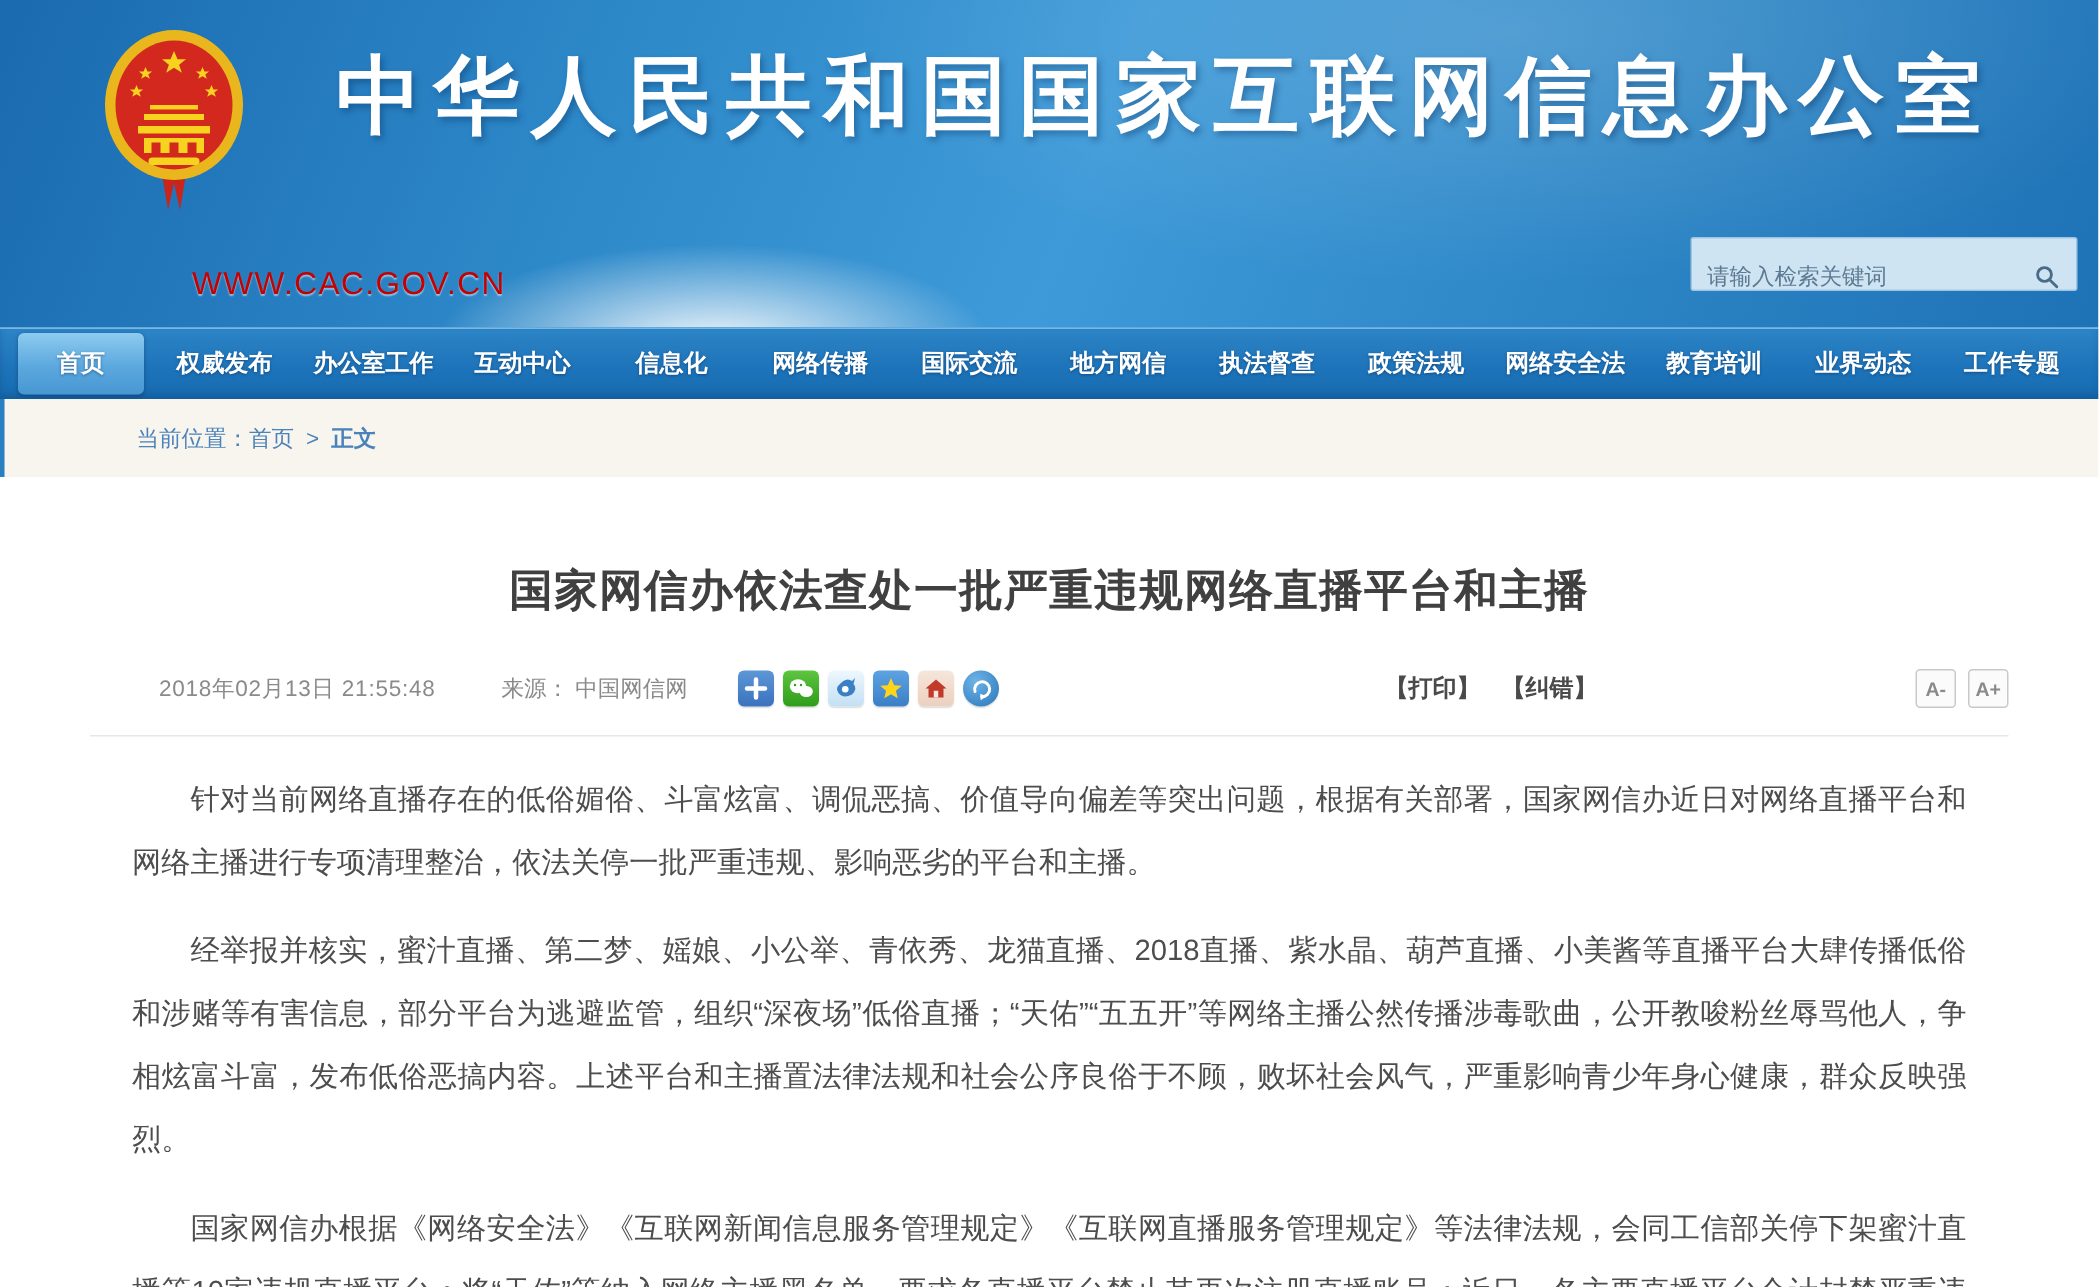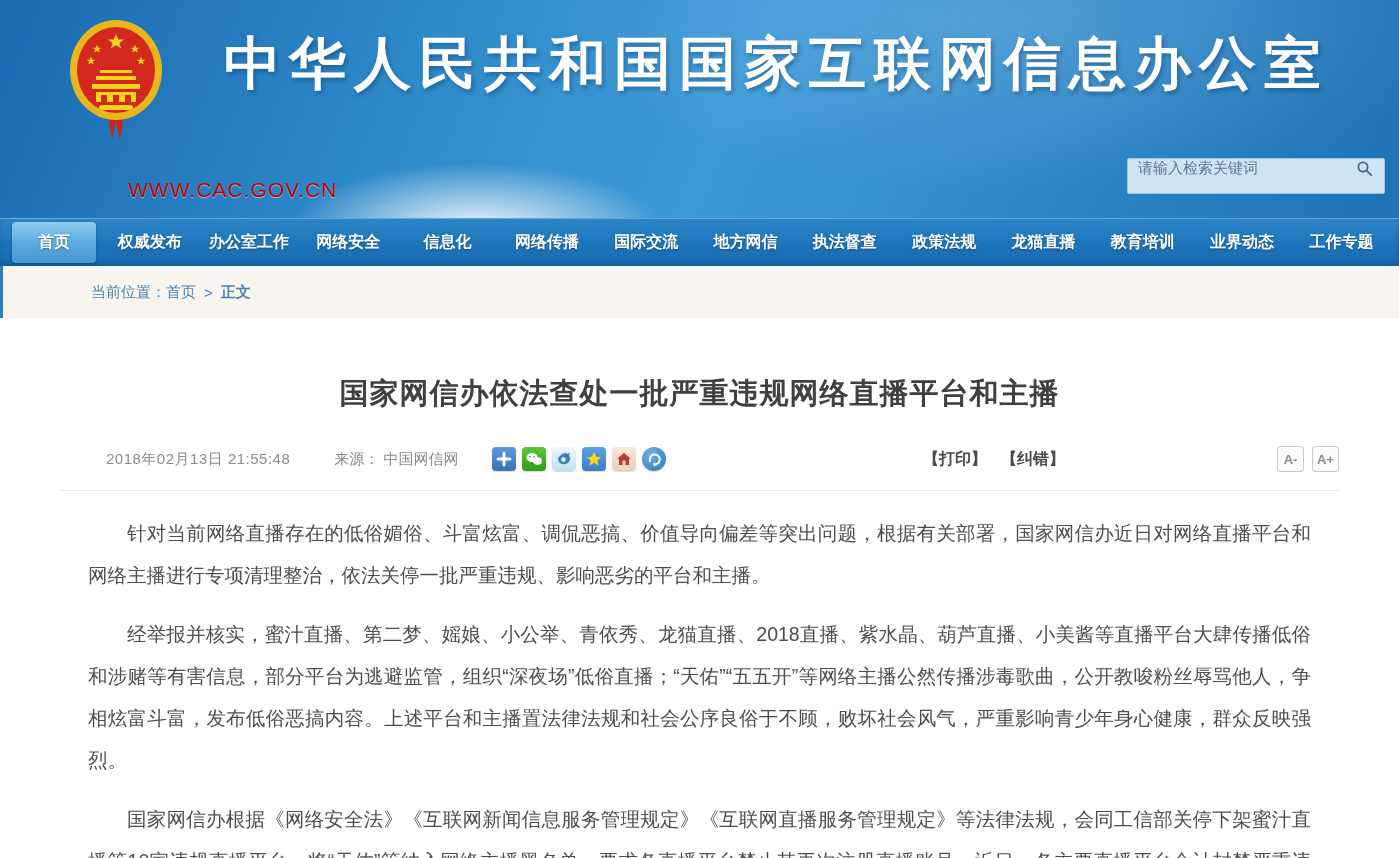--- a/index.html
+++ b/index.html
@@ -18,21 +18,21 @@
     color:#fff; font-size:57px; font-weight:bold; letter-spacing:8px;
     text-shadow:2px 3px 4px rgba(0,40,90,.35); white-space:nowrap; }
   .site-subtitle { position:absolute; left:215px; top:112px; width:1175px; text-align:center;
     color:#eef6fc; font-size:24px; font-weight:bold; letter-spacing:3px;
     text-shadow:1px 2px 2px rgba(0,40,90,.35); }
   .site-url { position:absolute; left:84px; top:178px; color:#c40000;
     font-size:21px; font-weight:normal; letter-spacing:1px;
     text-shadow:0 1px 1px rgba(255,255,255,.5);margin-left:44px; }
   .search-box { position:absolute; right:14px; top:158px; width:258px; height:36px;
     background:#cfe4f3; border:1px solid #9ec6e4; border-radius:2px;
-    display:flex; align-items:flex-start; padding:0 10px; }
+    display:flex; align-items:flex-end; padding:0 10px; }
   .search-box input { flex:1; border:none; outline:none; background:transparent;
     font-size:15px; color:#4a6b85; font-family:inherit; }
   .search-box input::placeholder { color:#5d7a92; opacity:1; }
   .search-btn { width:18px; height:18px; cursor:pointer; display:flex; align-items:center; }
 
   
   .nav { height:48px; display:flex; align-items:stretch; padding:0 8px;
     background:linear-gradient(180deg,#2c85c6 0%,#1e74ba 55%,#16699 100%),#1a70b6;
     background:linear-gradient(180deg,#2c85c6 0%,#1e74ba 55%,#166bb0 100%);
     border-top:1px solid #62aadd; box-shadow:inset 0 -3px 5px rgba(0,30,70,.18); }
@@ -111,28 +111,28 @@
         <line x1="10.6" y1="10.6" x2="15.2" y2="15.2" stroke="#4a6b85" stroke-width="1.9" stroke-linecap="round"></line>
       </svg>
     </span>
   </div>
 </div>
 
 <div class="nav">
   <a class="nav-item active">首页</a>
   <a class="nav-item">权威发布</a>
   <a class="nav-item">办公室工作</a>
-  <a class="nav-item">网络安全</a>
+  <a class="nav-item">互动中心</a>
   <a class="nav-item">信息化</a>
   <a class="nav-item">网络传播</a>
   <a class="nav-item">国际交流</a>
   <a class="nav-item">地方网信</a>
   <a class="nav-item">执法督查</a>
   <a class="nav-item">政策法规</a>
-  <a class="nav-item">龙猫直播</a>
+  <a class="nav-item">网络安全法</a>
   <a class="nav-item">教育培训</a>
   <a class="nav-item">业界动态</a>
   <a class="nav-item">工作专题</a>
 </div>
 
 <div class="breadcrumb">
   <span>当前位置：</span>
   <a>首页</a>
   <span class="sep">&gt;</span>
   <span class="current">正文</span>

